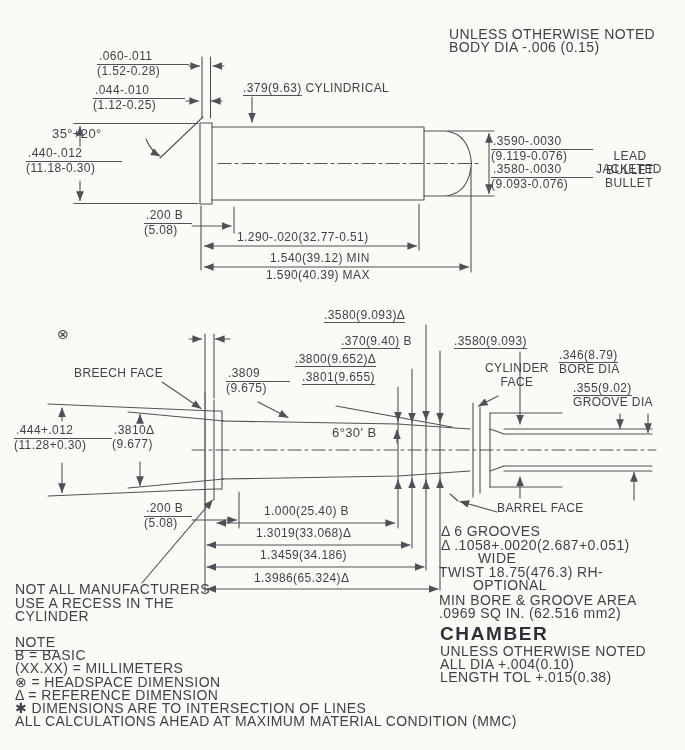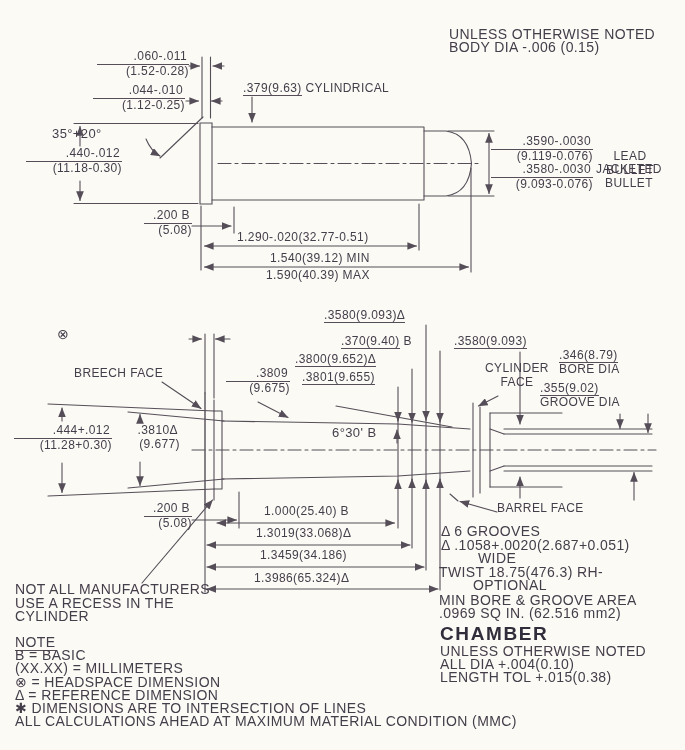--- a/index.html
+++ b/index.html
@@ -2,21 +2,21 @@
 <html><head>
 <meta charset="utf-8">
 <style>
   *{margin:0;padding:0;box-sizing:border-box}
   html,body{background:#d8d8d2}
   .sheet{position:relative;width:685px;height:750px;margin:0 auto;background:#fbfaf5;
          font-family:"Liberation Sans",sans-serif;color:#443e4a;overflow:hidden}
   svg.linework{position:absolute;left:0;top:0}
   .lbl{position:absolute;white-space:nowrap;font-size:12px;line-height:13.5px;letter-spacing:.4px}
   .md{font-size:14px;line-height:13.5px}
-  .stack{text-align:right}
+  .stack{text-align:left}
   .stack .top{display:block;border-bottom:1.2px solid #554e58;padding:0 2px}
   .u{border-bottom:1.2px solid #554e58}
   .h1{font-size:19px;font-weight:bold;letter-spacing:1.6px;color:#322d3a;line-height:20px}
   .ctr{text-align:center}
   .noteblock div{line-height:13.2px}
   .hsym{font-size:14px;line-height:14px;margin-right:4px}
   .hs-row{display:flex;align-items:flex-start}
 </style>
 </head>
 <body>
@@ -192,21 +192,21 @@
     <span class="u">.3580(9.093)</span>
   </div>
   <div class="lbl ctr" style="left:477px;top:362px;width:80px">
     <div>CYLINDER</div>
     <div>FACE</div>
   </div>
   <div class="lbl" style="left:559px;top:349px">
     <div><span class="u">.346(8.79)</span></div>
     <div>BORE DIA</div>
   </div>
-  <div class="lbl" style="left:540px;top:382px">
+  <div class="lbl" style="left:573px;top:382px">
     <div><span class="u">.355(9.02)</span></div>
     <div>GROOVE DIA</div>
   </div>
   <div class="lbl stack" style="left:14px;top:424px;width:98px">
     <span class="top">.444+.012</span>
     <span>(11.28+0.30)</span>
   </div>
   <div class="lbl stack" style="left:112px;top:424px;width:68px">
     <span class="top" style="border-bottom:none">.3810Δ</span>
     <span>(9.677)</span>

